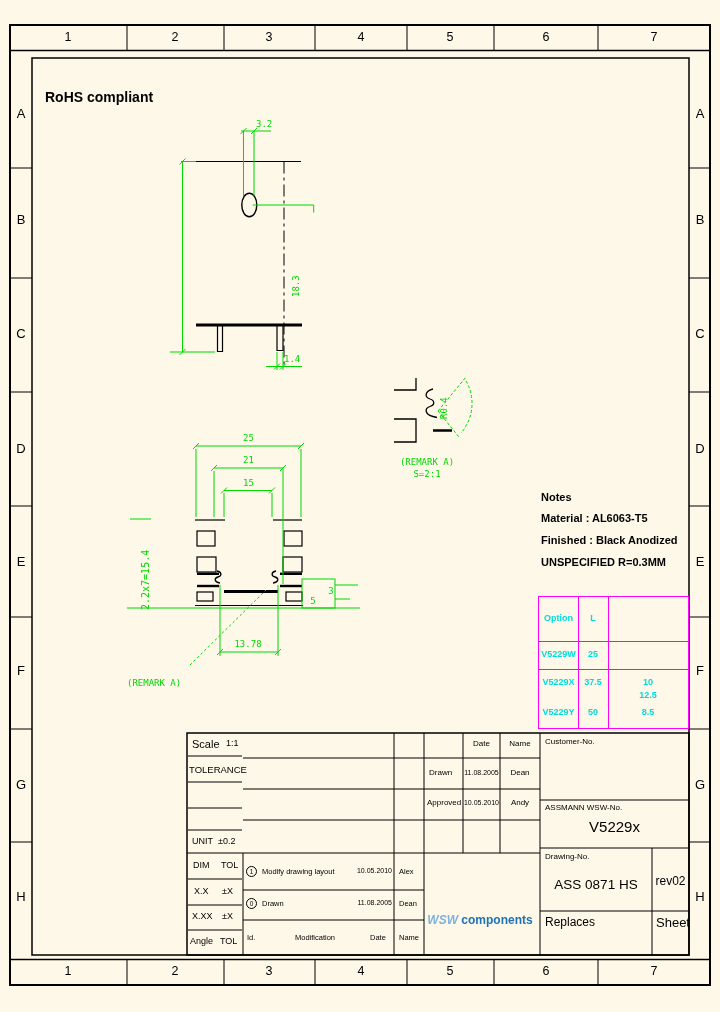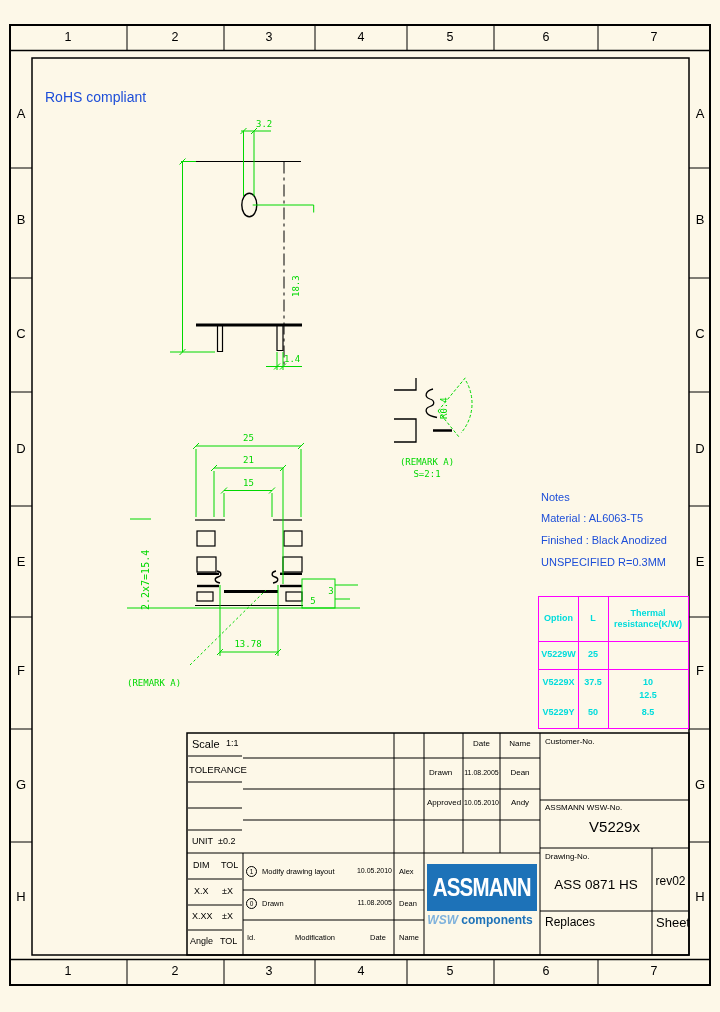--- a/index.html
+++ b/index.html
@@ -3,21 +3,21 @@
 <meta charset="utf-8">
 <style>
   html,body{margin:0;padding:0;}
   body{width:720px;height:1012px;background:#fdf8e8;position:relative;overflow:hidden;
        font-family:"Liberation Sans",sans-serif;}
   #sheet{position:absolute;left:0;top:0;width:720px;height:1012px;}
   svg{position:absolute;left:0;top:0;}
   .t{position:absolute;white-space:nowrap;color:#000;font-family:"Liberation Sans",sans-serif;}
   .c{text-align:center;}
   .r{text-align:right;}
-  .cy{color:#1d4ed8;font-weight:normal;}
+  .cy{color:#000000;font-weight:bold;}
   .idx{font-size:12.5px;}
   .rowl{font-size:13px;}
   .circ{position:absolute;width:9px;height:9px;border:1px solid #000;border-radius:50%;
         font-size:6.5px;line-height:9px;text-align:center;color:#000;}
   
   #opt{position:absolute;left:538px;top:596px;width:149px;height:131px;border:1px solid #ff00ff;}
   #opt .vl{position:absolute;top:0;bottom:0;width:0;border-left:1px solid #ff00ff;}
   #opt .hl{position:absolute;left:0;right:0;height:0;border-top:1px solid #ff00ff;}
   #opt .cell{position:absolute;display:flex;align-items:center;justify-content:center;
              font-size:9px;color:#00dcdc;font-weight:bold;text-align:center;line-height:1.25;}
@@ -243,21 +243,20 @@
 <div class="t cy" style="left:541px;top:534px;font-size:11px;">Finished : Black Anodized</div>
 <div class="t cy" style="left:541px;top:556px;font-size:11px;">UNSPECIFIED R=0.3MM</div>
 
 <div id="opt">
   <div class="vl" style="left:39px;"></div>
   <div class="vl" style="left:69px;"></div>
   <div class="hl" style="top:44px;"></div>
   <div class="hl" style="top:72px;"></div>
   <div class="cell" style="left:0;top:0;width:39px;height:44px;">Option</div>
   <div class="cell" style="left:39px;top:0;width:30px;height:44px;">L</div>
-  <div class="cell" style="left:69px;top:0;width:80px;height:44px;">Thermal resistance(K/W)</div>
   <div class="cell" style="left:0;top:44px;width:39px;height:28px;">V5229W</div>
   <div class="cell" style="left:39px;top:44px;width:30px;height:28px;">25</div>
   <div class="cell" style="left:69px;top:44px;width:80px;height:28px;margin-top:41px;">12.5</div>
   <div class="cell" style="left:0;top:72px;width:39px;height:28px;">V5229X</div>
   <div class="cell" style="left:39px;top:72px;width:30px;height:28px;">37.5</div>
   <div class="cell" style="left:69px;top:72px;width:80px;height:28px;">10</div>
   <div class="cell" style="left:0;top:100px;width:39px;height:31px;">V5229Y</div>
   <div class="cell" style="left:39px;top:100px;width:30px;height:31px;">50</div>
   <div class="cell" style="left:69px;top:100px;width:80px;height:31px;">8.5</div>
 </div>
@@ -301,18 +300,15 @@
 
 <div class="t" style="left:545px;top:737px;font-size:8px;">Customer-No.</div>
 <div class="t" style="left:545px;top:803px;font-size:8px;">ASSMANN WSW-No.</div>
 <div class="t c" style="left:540px;top:818px;width:149px;font-size:15px;">V5229x</div>
 <div class="t" style="left:545px;top:852px;font-size:8px;">Drawing-No.</div>
 <div class="t c" style="left:540px;top:877px;width:112px;font-size:13.5px;">ASS 0871 HS</div>
 <div class="t c" style="left:652px;top:874px;width:37px;font-size:12px;">rev02</div>
 <div class="t" style="left:545px;top:915px;font-size:12px;">Replaces</div>
 <div class="t" style="left:656px;top:915px;font-size:13px;">Sheet</div>
 
-<div id="logoBox">
-  <span>ASSMANN</span>
+<div id="logoSub"><span class="wsw">WSW</span> <span>components</span></div>
+
 </div>
-<div id="logoSub"><span class="wsw">WSW</span> <span>components</span></div>
-
-</div>
 
 </body></html>

